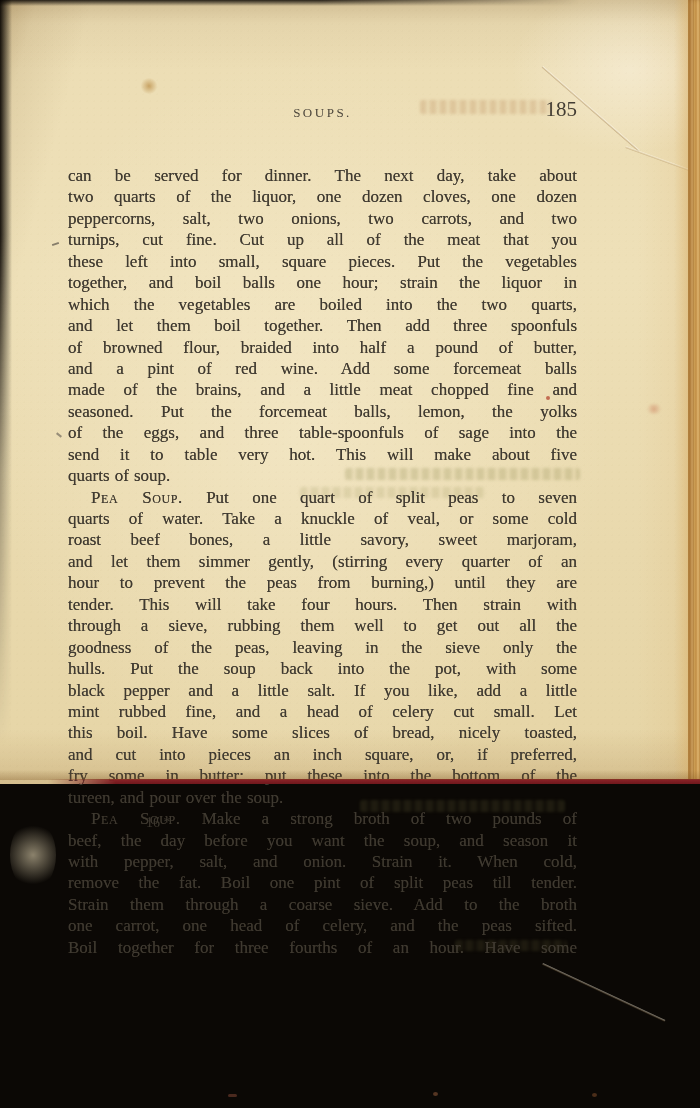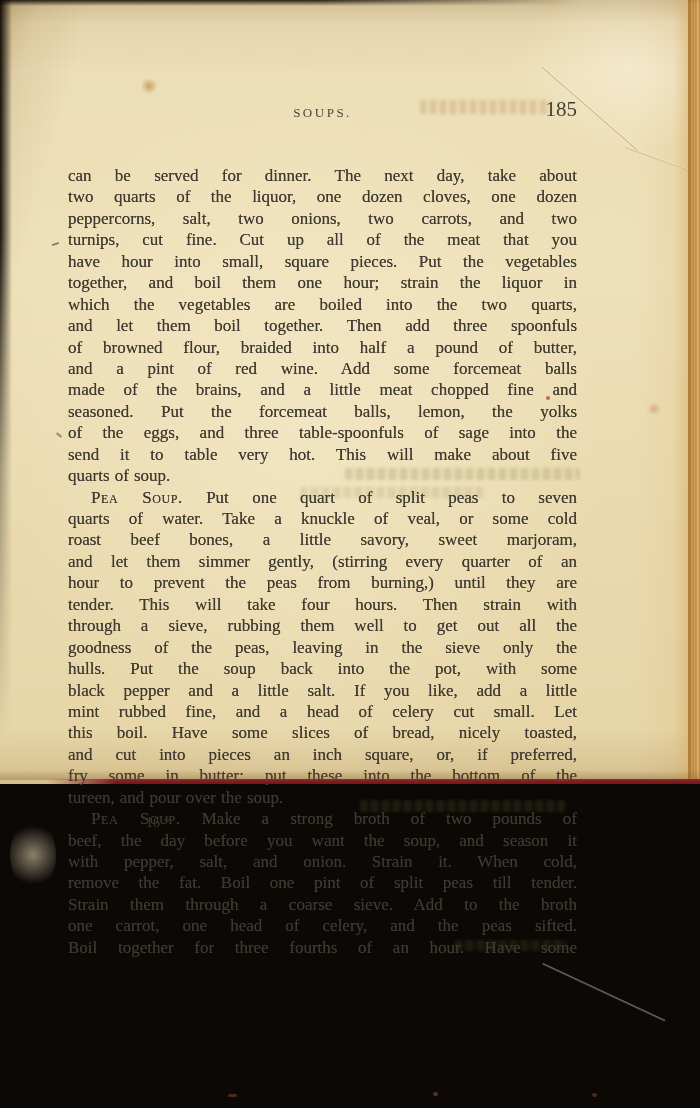--- a/index.html
+++ b/index.html
@@ -136,22 +136,22 @@
     <div class="running-head-row">
       <span class="running-title">SOUPS.</span>
       <span class="page-number">185</span>
     </div>
 
     <div class="textblock" id="textblock">
         <div class="line">can be served for dinner.  The next day, take about</div>
         <div class="line">two quarts of the liquor, one dozen cloves, one dozen</div>
         <div class="line">peppercorns, salt, two onions, two carrots, and two</div>
         <div class="line">turnips, cut fine.  Cut up all of the meat that you</div>
-        <div class="line">have hour into small, square pieces.  Put the vegetables</div>
-        <div class="line">together, and boil them one hour; strain the liquor in</div>
+        <div class="line">these left into small, square pieces.  Put the vegetables</div>
+        <div class="line">together, and boil balls one hour; strain the liquor in</div>
         <div class="line">which the vegetables are boiled into the two quarts,</div>
         <div class="line">and let them boil together.  Then add three spoonfuls</div>
         <div class="line">of browned flour, braided into half a pound of butter,</div>
         <div class="line">and a pint of red wine.  Add some forcemeat balls</div>
         <div class="line">made of the brains, and a little meat chopped fine and</div>
         <div class="line">seasoned.  Put the forcemeat balls, lemon, the yolks</div>
         <div class="line">of the eggs, and three table-spoonfuls of sage into the</div>
         <div class="line">send it to table very hot.  This will make about five</div>
         <div class="line last">quarts of soup.</div>
         <div class="line indent"><span class="sc">Pea Soup.</span>  Put one quart of split peas to seven</div>

